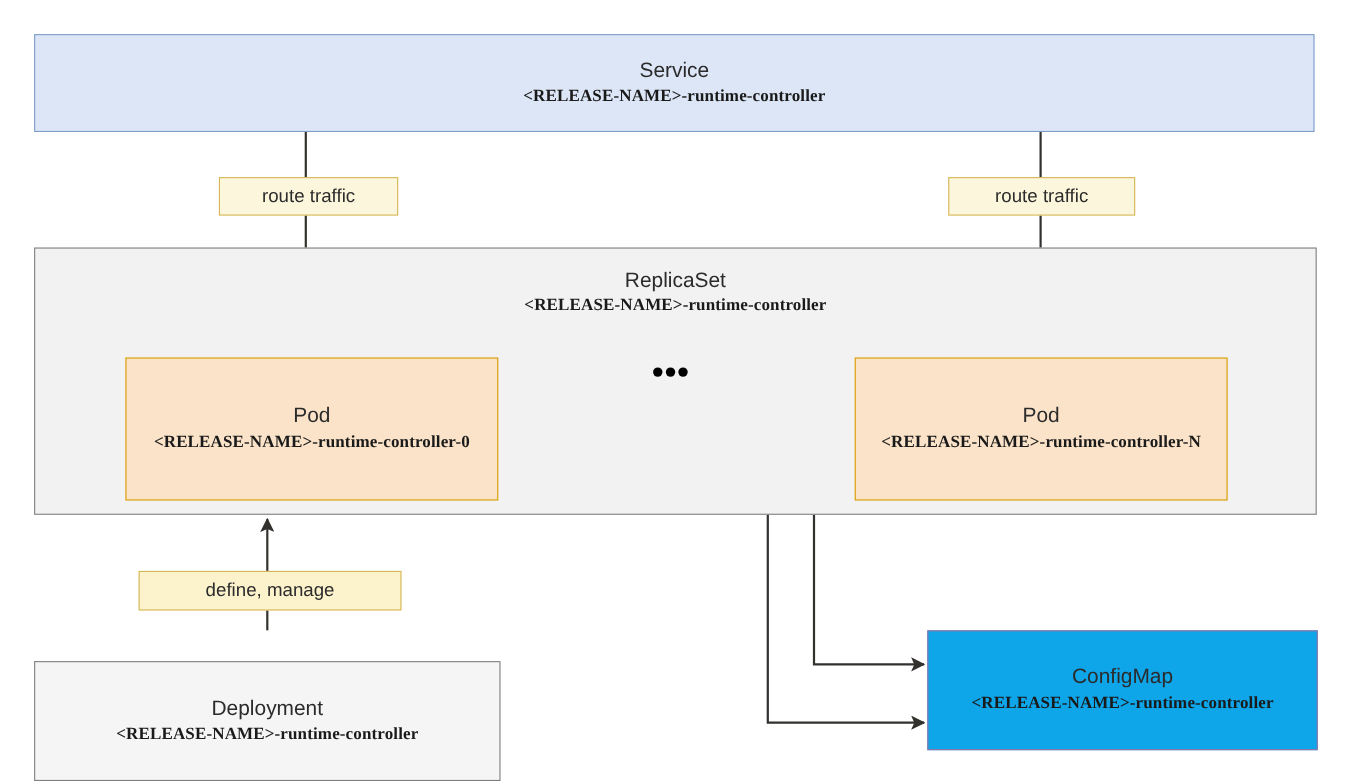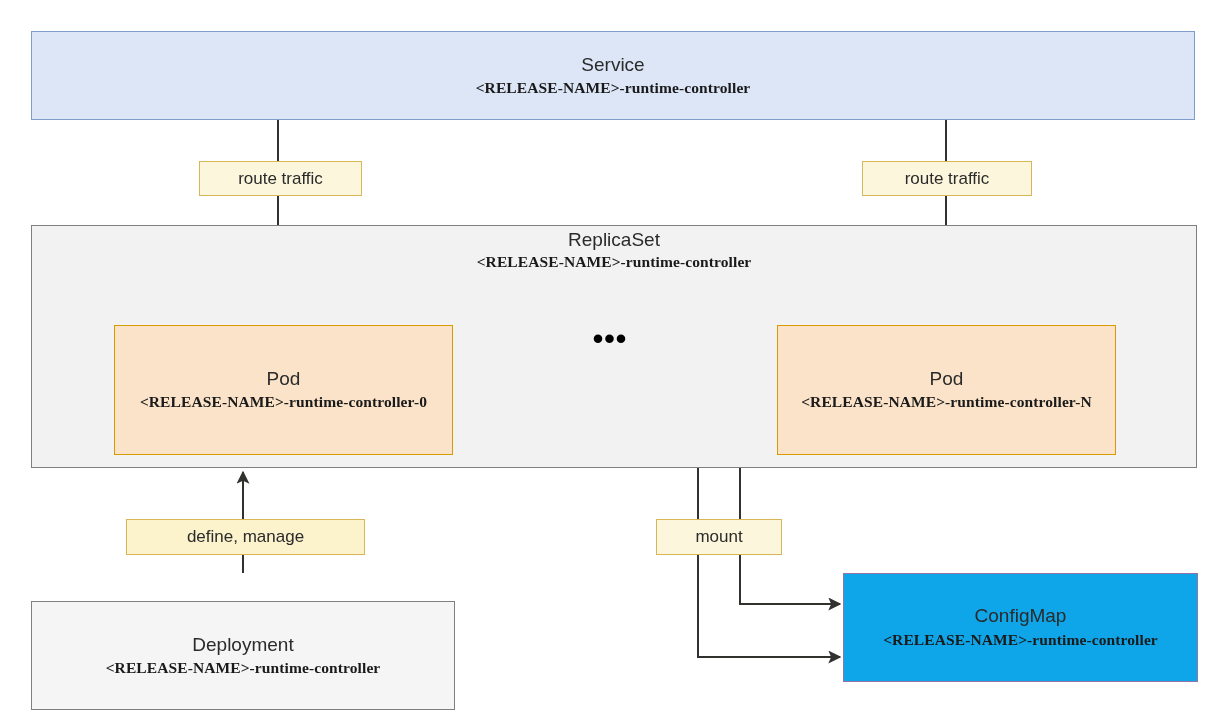--- a/index.html
+++ b/index.html
@@ -61,21 +61,21 @@
     background: #dce6f6;
     border: 1.5px solid #7e9dcb;
   }
   
   #node-replicaset {
     left: 31px; top: 225px;
     width: 1166px; height: 243px;
     background: #f2f2f2;
     border: 1.5px solid #7f7f7f;
     justify-content: flex-start;
-    padding-top: 3px;
+    padding-top: 19px;
   }
   
   .pod {
     background: #fae3c8;
     border: 1.5px solid #d79b00;
     width: 339px;
     height: 130px;
     top: 325px;
   }
   #node-pod-0 { left: 114px; }
@@ -185,15 +185,14 @@
     <div class="node-title">ConfigMap</div>
     <div class="node-sub">&lt;RELEASE-NAME&gt;-runtime-controller</div>
   </div>
 
   <div class="edge-label" id="label-route-left">route traffic</div>
 
   <div class="edge-label" id="label-route-right">route traffic</div>
 
   <div class="edge-label" id="label-define-manage">define, manage</div>
 
-  <div class="edge-label" id="label-mount">mount</div>
 
 </div>
 
 </body></html>

